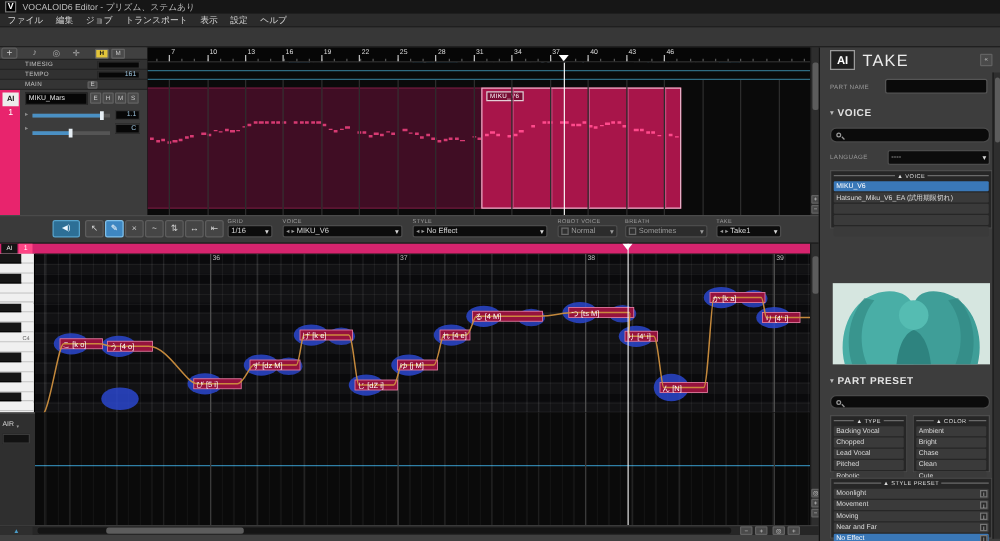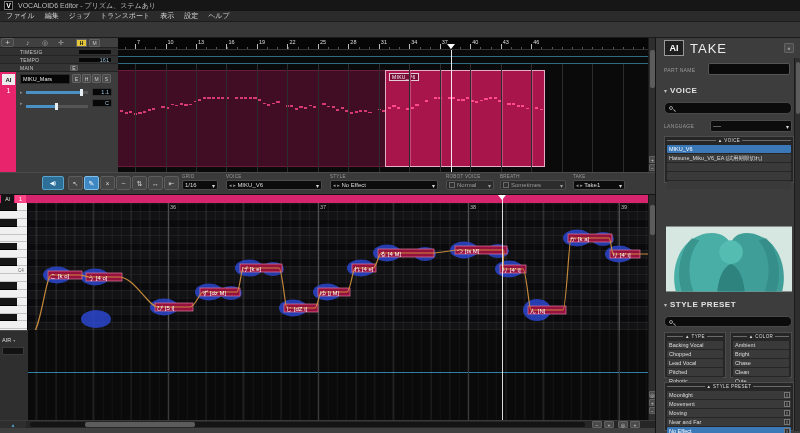--- a/index.html
+++ b/index.html
@@ -706,21 +706,21 @@
       <path d="M10,66 C4,42 14,16 34,9 C50,3 64,9 66,20 L66,66 Z" fill="#49aea6"></path>
       <path d="M118,66 C124,42 114,16 94,9 C78,3 66,9 66,20 L66,66 Z" fill="#3f9e98"></path>
       <circle cx="66" cy="26" r="12" fill="#55bcb2"></circle>
       <path d="M52,66 C54,48 60,40 66,38 C72,40 78,48 80,66 Z" fill="#2e837f"></path>
       <path d="M26,12 C14,26 10,46 16,66 L28,66 C20,46 24,26 34,14 Z" fill="#2e837f" opacity=".6"></path>
       <path d="M102,12 C114,26 118,46 112,66 L100,66 C108,46 104,26 94,14 Z" fill="#2e837f" opacity=".6"></path>
     </svg>
 
     <div class="abs" style="left:8px;top:262px;display:flex;gap:3px;align-items:center">
       <span style="color:#bbb;font-size:6px">▾</span>
-      <span class="sec-head">STYLE PRESET</span>
+      <span class="sec-head">PART PRESET</span>
     </div>
     <div class="search abs" style="left:8px;top:278px;width:128px;height:11px">
         <span class="mag"></span>
       </div>
     <div class="listbox abs" id="typeList" style="left:8px;top:294px;width:62px;height:46px">
       <div class="list-head">
           <div class="hline"></div>
           <span>▲ TYPE</span>
           <div class="hline"></div>
         </div>

